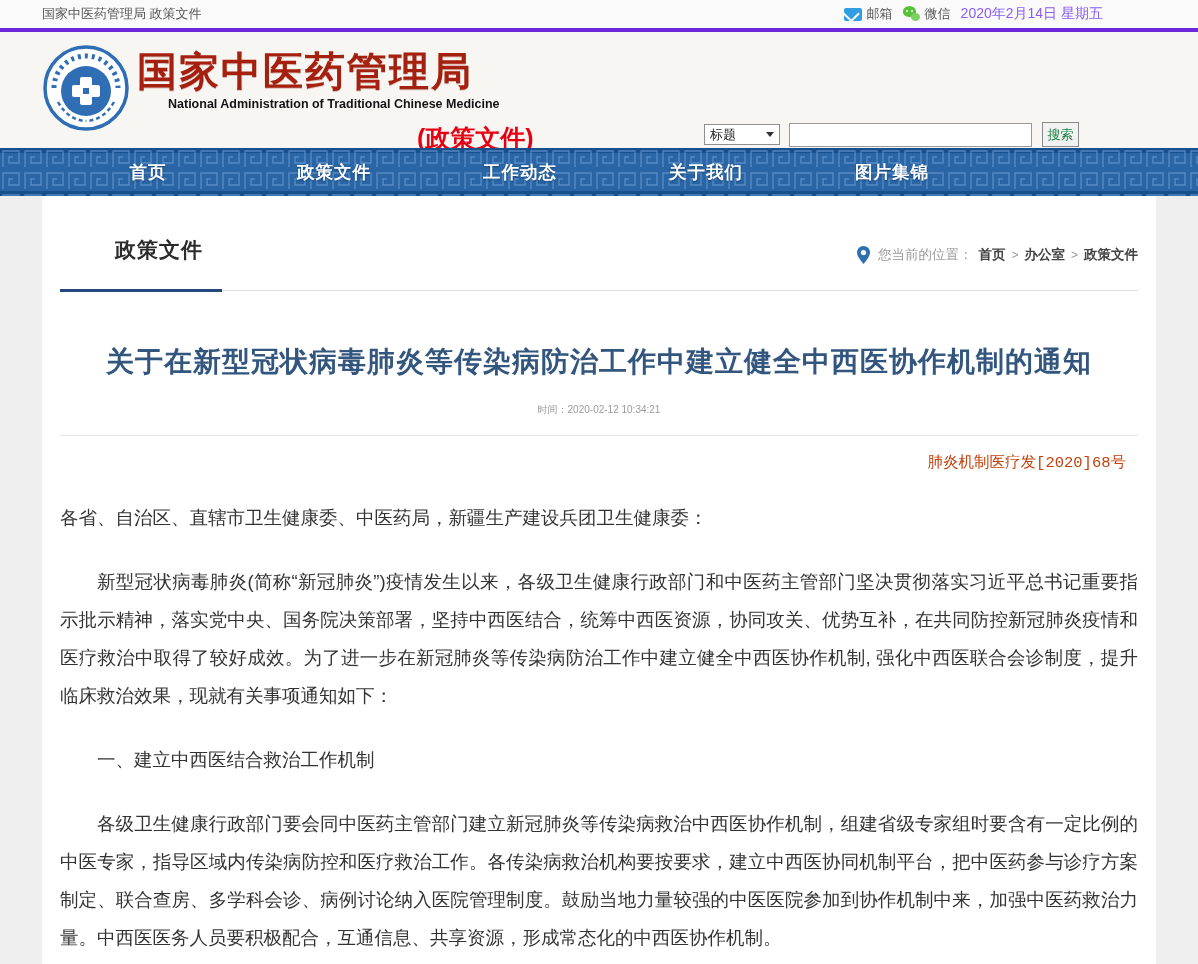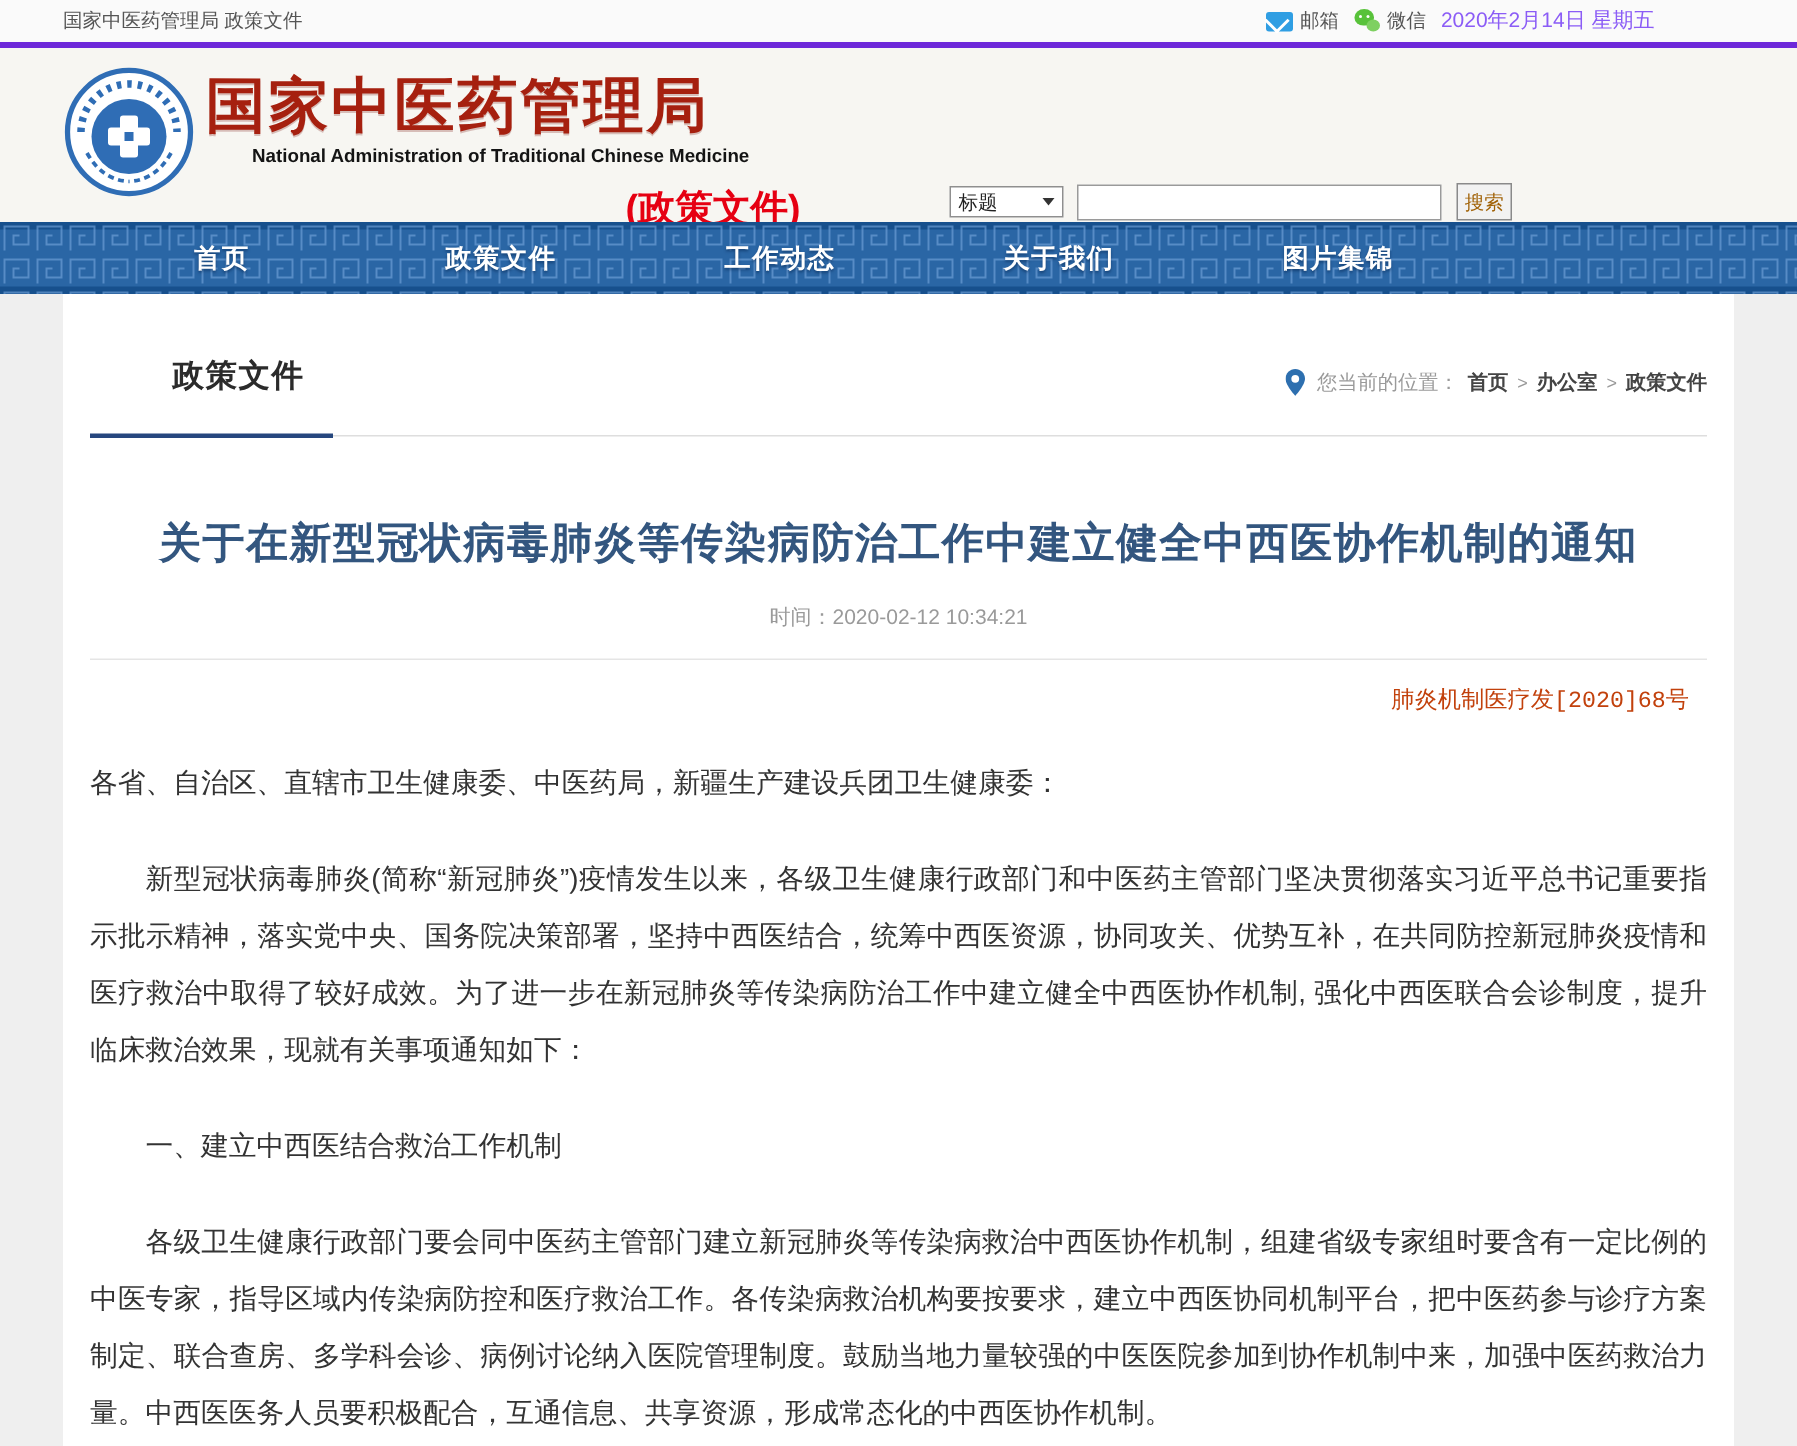--- a/index.html
+++ b/index.html
@@ -32,33 +32,33 @@
   
   .header { height:116px; background:#f7f6f2; position:relative; }
   .logo { position:absolute; left:42px; top:12px; width:88px; height:88px; cursor:pointer; }
   .org-block { position:absolute; left:137px; top:16px; }
   .org-cn {
     font-size:40px; font-weight:bold; color:#a6200f; letter-spacing:2px; line-height:46px;
     text-shadow:0 1px 0 rgba(120,20,10,.25);
   }
   .org-en { font-size:12.5px; font-weight:bold; color:#141414; margin-top:3px; letter-spacing:0;padding-left:31px; }
   .section-tag { position:absolute; left:417px; top:90px; font-size:25px; font-weight:bold; color:#e60012; }
-  .search { position:absolute; left:633px; top:90px; display:flex; align-items:center; }
+  .search { position:absolute; left:704px; top:90px; display:flex; align-items:center; }
   .search-select {
     width:76px; height:21px; border:1px solid #8f8f8f; background:#fff; font-size:13px; color:#222;
     display:flex; align-items:center; justify-content:space-between; padding:0 5px; cursor:pointer;
   }
   .search-select .arrow { width:0; height:0; border-left:4px solid transparent; border-right:4px solid transparent; border-top:5px solid #333; }
   .search-input {
     width:243px; height:24px; border:1px solid #9a9a9a; background:#fff; margin-left:9px;
     font-size:13px; padding:0 6px; font-family:"Liberation Sans",sans-serif;
   }
   .search-btn {
     width:37px; height:25px; margin-left:10px; border:1px solid #8a8a8a; background:#f2f2f2;
-    font-size:13px; color:#a16207; cursor:pointer; font-family:"Liberation Sans",sans-serif;
+    font-size:13px; color:#15803d; cursor:pointer; font-family:"Liberation Sans",sans-serif;
   }
 
   
   .nav { height:48px; position:relative; }
   .nav-bg { position:absolute; left:0; top:0; }
   .nav-items { position:absolute; left:55px; top:0; display:flex; height:48px; }
   .nav-item {
     width:186px; text-align:center; line-height:48px; color:#fff; font-size:17.5px; font-weight:bold;
     cursor:pointer; text-shadow:0 1px 2px rgba(0,30,70,.5); letter-spacing:1px;
   }
@@ -72,21 +72,21 @@
   .section-head .blue-bar { position:absolute; left:0; bottom:-2px; width:162px; height:3px; background:#26477e; }
   .breadcrumb { position:absolute; right:0; bottom:26px; display:flex; align-items:center; gap:6px; font-size:13.5px; }
   .crumb-prefix { color:#9a9a9a; }
   .crumb-link { color:#444; font-weight:bold; cursor:pointer; }
   .crumb-sep { color:#9a9a9a; font-size:12px; }
   .pin { margin-right:2px; display:inline-flex; }
 
   .article-title {
     text-align:center; margin-top:52px; font-size:28px; font-weight:bold; color:#33567f; letter-spacing:1px;
   }
-  .article-time { text-align:center; margin-top:22px; font-size:14px; color:#9a9a9a; }
+  .article-time { text-align:center; margin-top:22px; font-size:10px; color:#9a9a9a; }
   .article-divider { border:none; border-top:1px solid #e5e5e5; margin-top:18px; }
   .doc-number { text-align:right; padding-right:12px; margin-top:16px; font-size:15.5px; color:#c2410c;font-family:Liberation Mono, monospace; }
 
   .article-body { margin-top:26px; font-size:18.5px; color:#333; line-height:38px; text-align:justify; }
   .article-body p { margin-top:26px; }
   .article-body p.indent { text-indent:2em; }
   .article-body p:first-child { margin-top:0; }
 </style>
 </head>
 <body>

